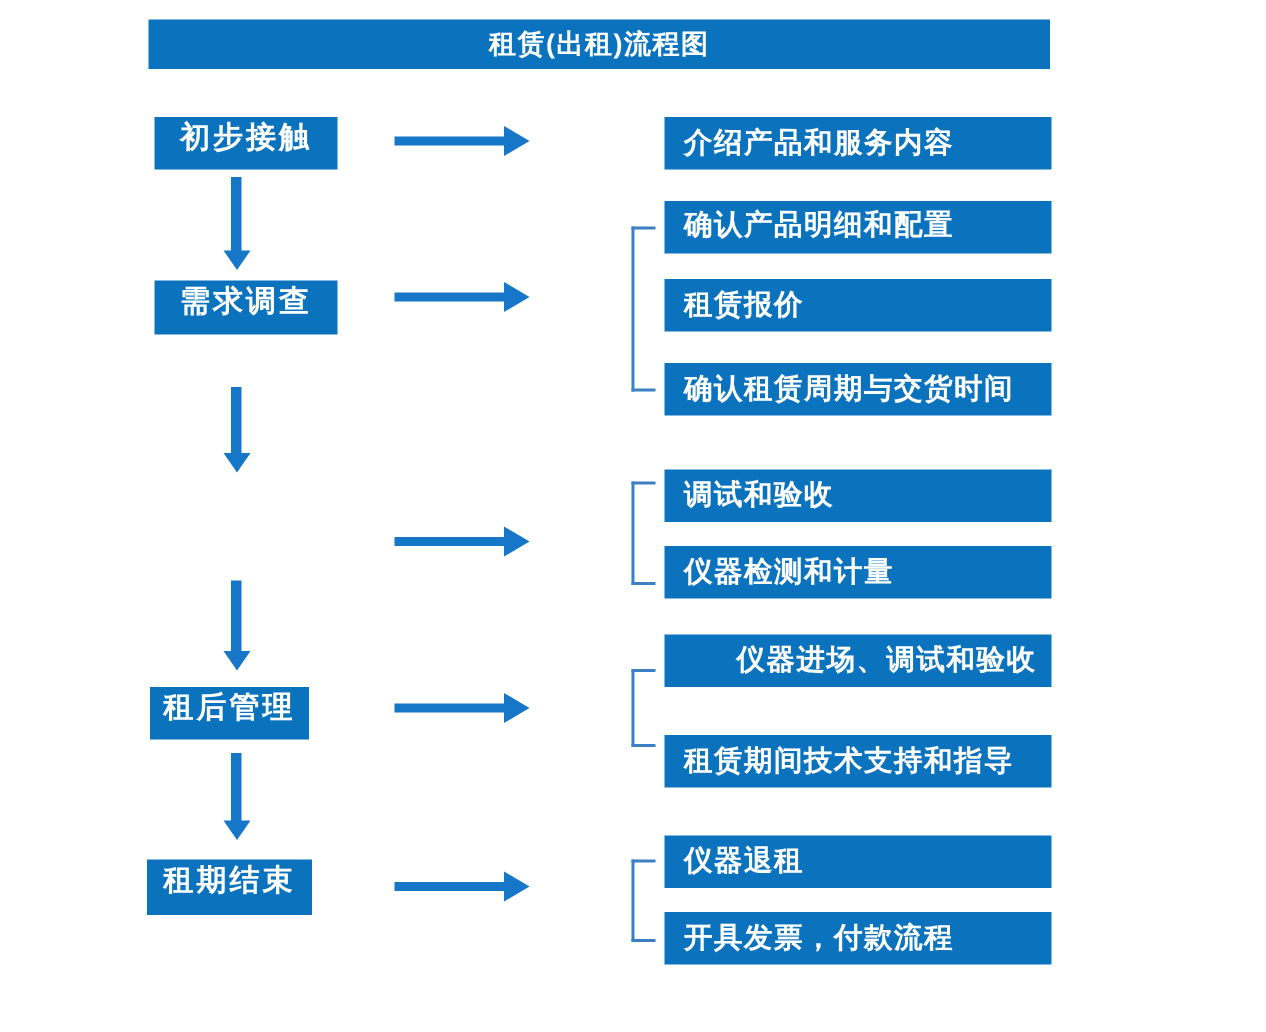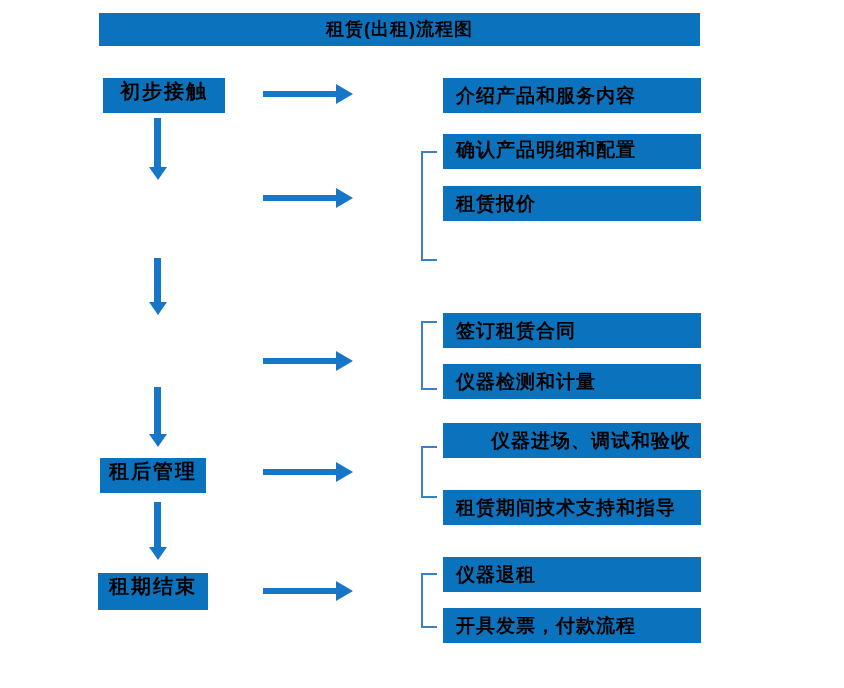--- a/index.html
+++ b/index.html
@@ -11,21 +11,21 @@
   .canvas {
     position: relative;
     width: 844px;
     height: 688px;
     background: #ffffff;
     overflow: hidden;
   }
   .blue-box {
     position: absolute;
     background: #0b73be;
-    color: #000000;
+    color: #ffffff;
     font-weight: bold;
     box-sizing: border-box;
   }
   .title-bar {
     left: 99px; top: 13px; width: 601px; height: 33px;
     font-size: 18px; line-height: 33px; text-align: center;
     letter-spacing: 1px;
   }
   .step-box {
     font-size: 20px; text-align: center;
@@ -106,20 +106,23 @@
 </head>
 <body>
 
 <div class="canvas">
 
   <div class="blue-box title-bar">租赁(出租)流程图</div>
 
   <div class="blue-box step-box s1">
     <span>初步接触</span>
   </div>
+  <div class="blue-box step-box s2">
+    <span>需求调查</span>
+  </div>
   <div class="blue-box step-box s4">
     <span>租后管理</span>
   </div>
   <div class="blue-box step-box s5">
     <span>租期结束</span>
   </div>
 
   <div class="down-arrow da1">
     <div class="shaft"></div>
     <div class="head"></div>
@@ -160,22 +163,23 @@
 
   <div class="bracket b2"></div>
   <div class="bracket b3"></div>
   <div class="bracket b4"></div>
   <div class="bracket b5"></div>
 
   <div class="blue-box detail-box d1">介绍产品和服务内容</div>
 
   <div class="blue-box detail-box d2">确认产品明细和配置</div>
   <div class="blue-box detail-box d3">租赁报价</div>
+  <div class="blue-box detail-box d4">确认租赁周期与交货时间</div>
 
-  <div class="blue-box detail-box d5">签订租赁合同</div>
+  <div class="blue-box detail-box d5">调试和验收</div>
   <div class="blue-box detail-box d6">仪器检测和计量</div>
 
   <div class="blue-box detail-box d7">仪器进场、调试和验收</div>
   <div class="blue-box detail-box d8">租赁期间技术支持和指导</div>
 
   <div class="blue-box detail-box d9">仪器退租</div>
   <div class="blue-box detail-box d10">开具发票，付款流程</div>
 
 </div>
 

